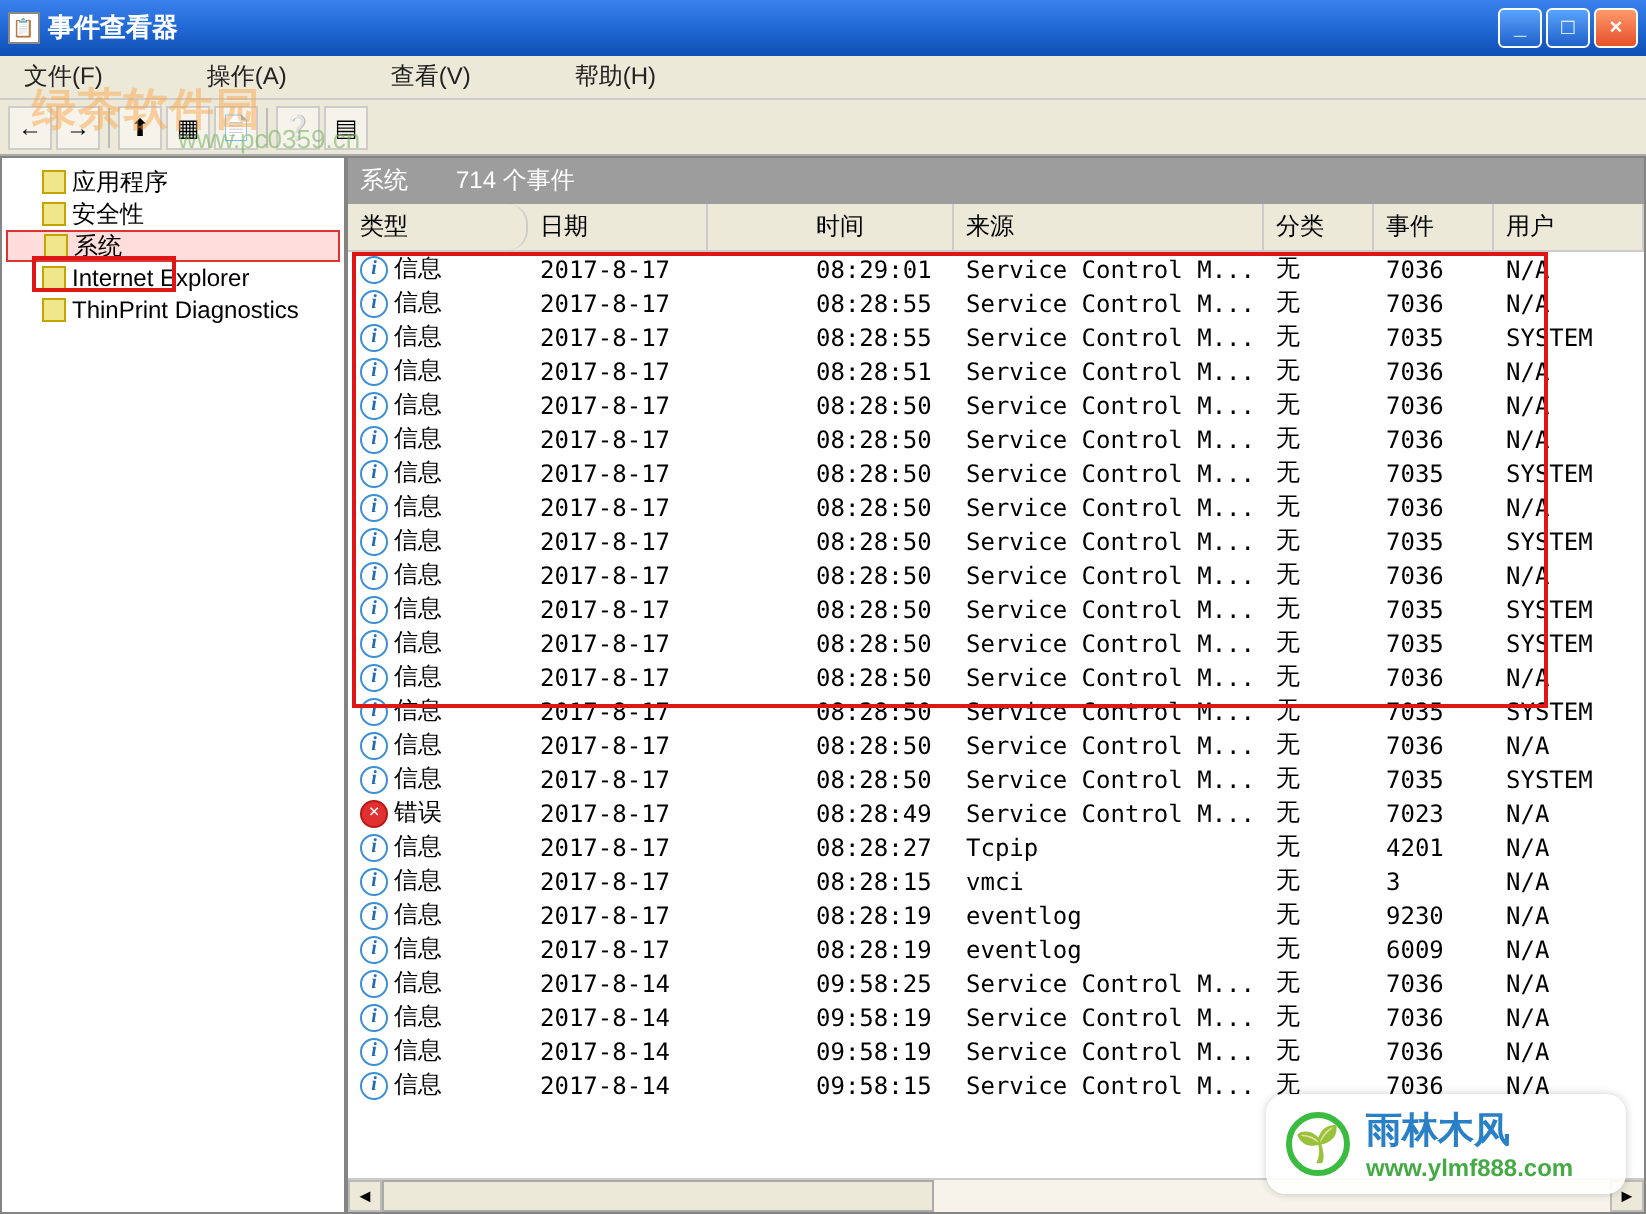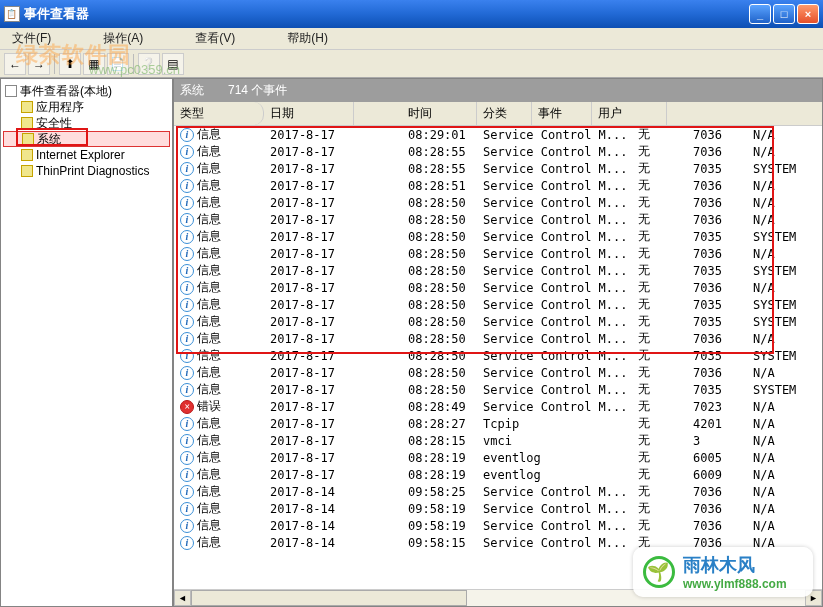--- a/index.html
+++ b/index.html
@@ -79,24 +79,20 @@
   <div class="tbtn">⬆</div>
   <div class="tbtn">▦</div>
   <div class="tbtn">📄</div>
   <div class="sep"></div>
   <div class="tbtn">❔</div>
   <div class="tbtn">▤</div>
 </div>
 
 <div class="main">
   <div class="tree">
-    <div class="tree-item root">
-        <span class="ticon"></span>
-        <span>事件查看器(本地)</span>
-      </div>
     <div id="tree-items">
         <div class="tree-item">
           <span class="ticon"></span>
           <span>应用程序</span>
         </div>
         <div class="tree-item">
           <span class="ticon"></span>
           <span>安全性</span>
         </div>
         <div class="tree-item selected">
@@ -115,20 +111,21 @@
   </div>
   <div class="right">
     <div class="right-hdr">
       <span>系统</span>
       <span>714 个事件</span>
     </div>
     <div class="list-hdr">
       <div class="c-type">类型</div>
       <div class="c-date">日期</div>
       <div class="c-time">时间</div>
+      <div class="c-src">来源</div>
       <div class="c-cat">分类</div>
       <div class="c-evt">事件</div>
       <div class="c-usr">用户</div>
     </div>
     <div class="list-body">
       <div id="rows">
           <div class="row">
             <div class="c-type">
               <span class="row-icon info">i</span>
               <span>信息</span>
@@ -358,21 +355,21 @@
           </div>
           <div class="row">
             <div class="c-type">
               <span class="row-icon info">i</span>
               <span>信息</span>
             </div>
             <div class="c-date">2017-8-17</div>
             <div class="c-time">08:28:19</div>
             <div class="c-src">eventlog</div>
             <div class="c-cat">无</div>
-            <div class="c-evt">6005</div>
+            <div class="c-evt">9230</div>
             <div class="c-usr">N/A</div>
           </div>
           <div class="row">
             <div class="c-type">
               <span class="row-icon info">i</span>
               <span>信息</span>
             </div>
             <div class="c-date">2017-8-17</div>
             <div class="c-time">08:28:19</div>
             <div class="c-src">eventlog</div>

